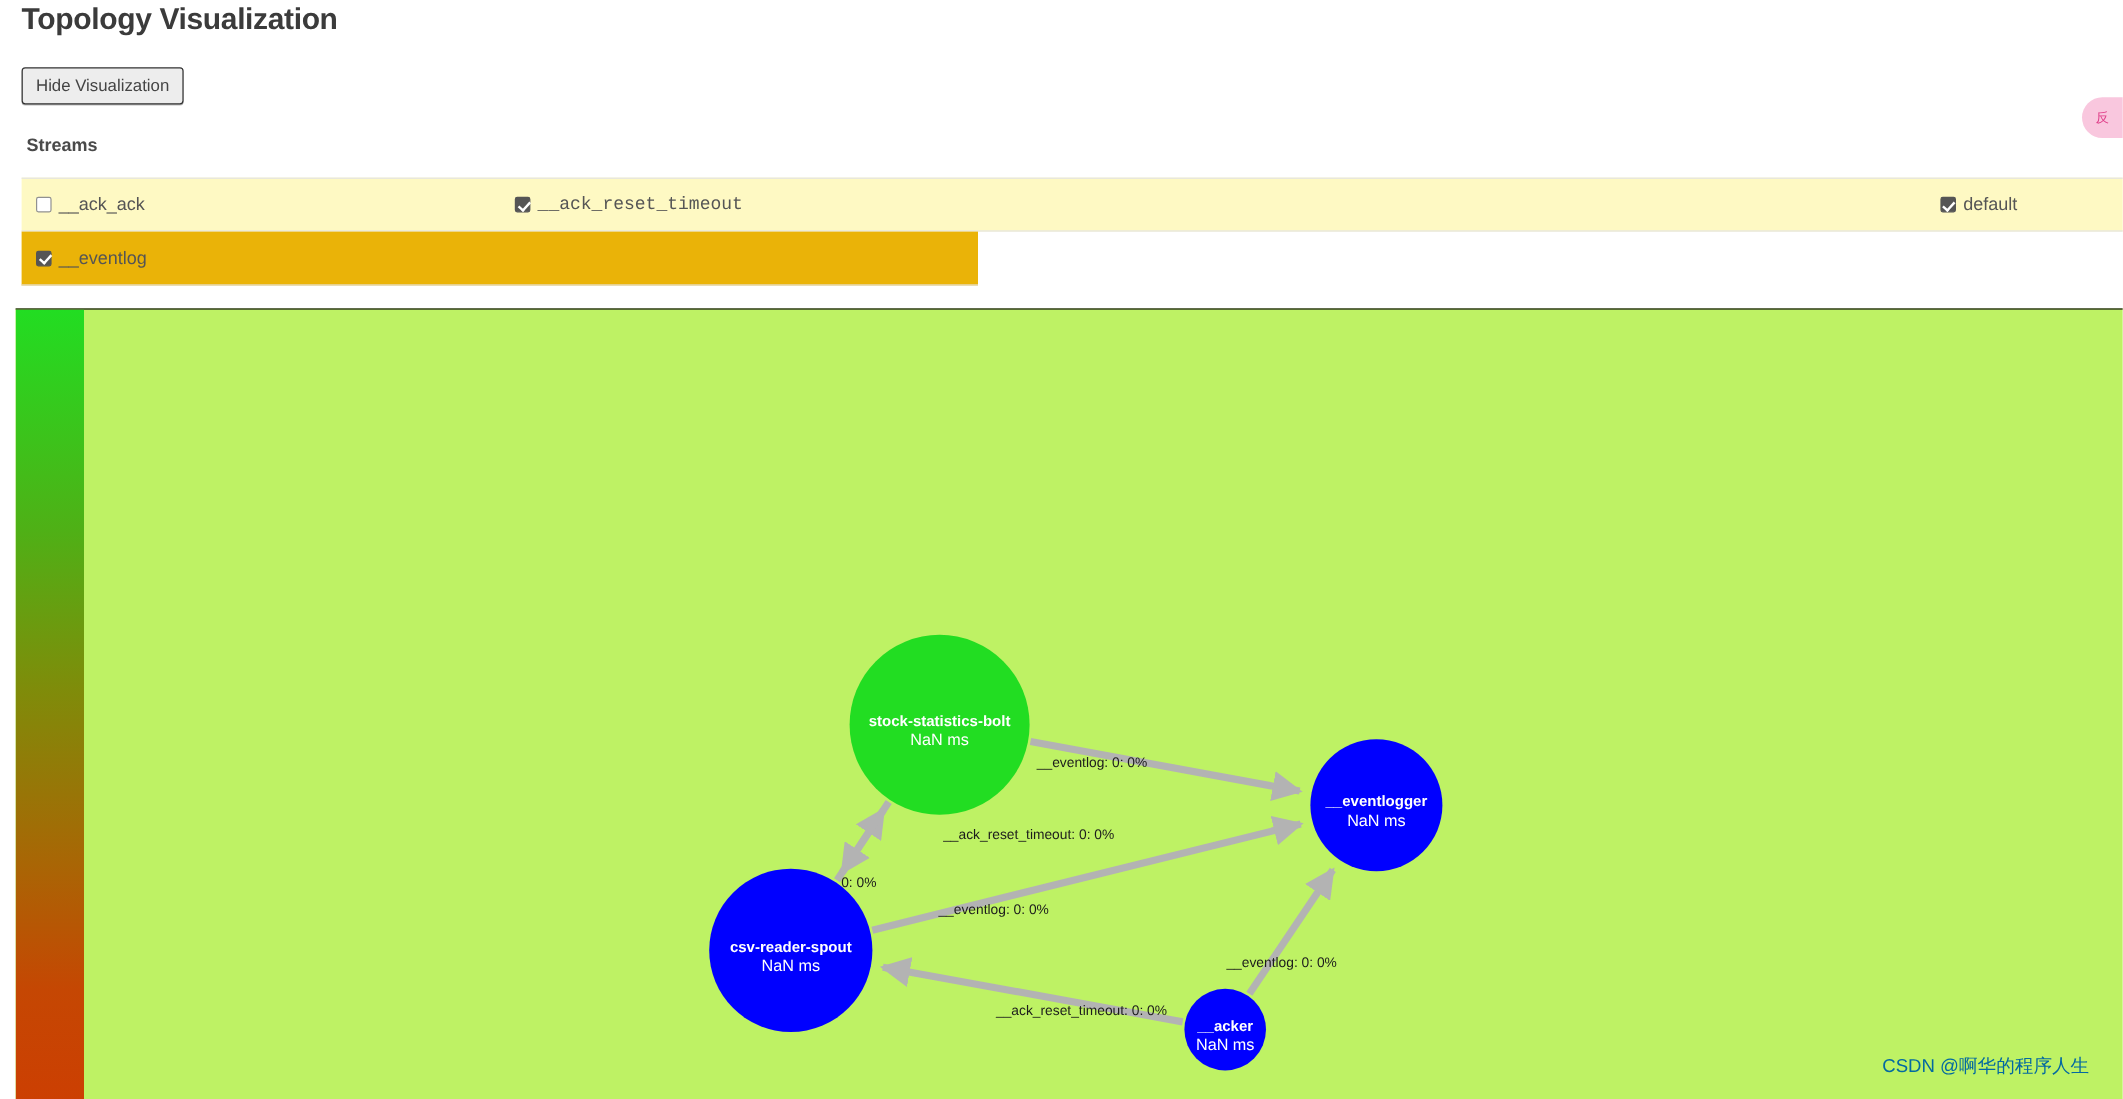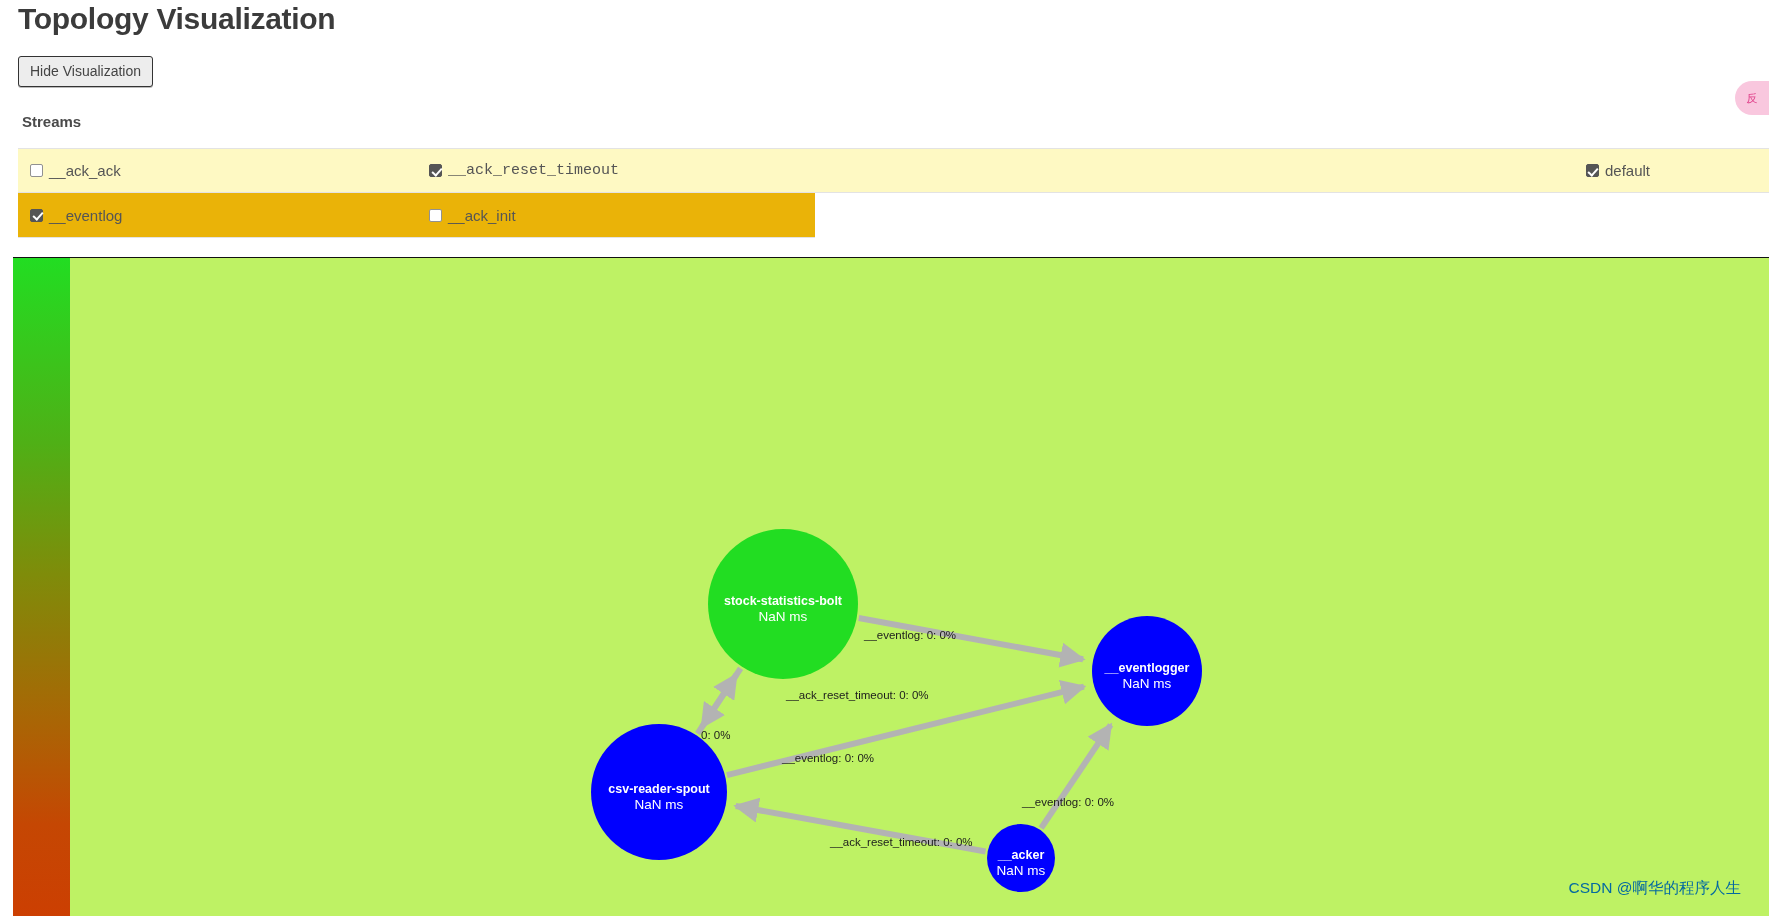--- a/index.html
+++ b/index.html
@@ -8,21 +8,21 @@
     width: 1769px; height: 916px;
     background: #ffffff;
     font-family: "Liberation Sans", sans-serif;
     overflow: hidden;
   }
   #page { position: relative; width: 1769px; height: 916px; background:#fff; }
 
   
   .page-title {
     position: absolute; left: 18px; top: 2px;
-    font-size: 30px; font-weight: bold; color: #3b3b3b;
+    font-size: 25px; font-weight: bold; color: #3b3b3b;
     letter-spacing: -0.3px; white-space: nowrap;
   }
   .hide-btn {
     position: absolute; left: 18px; top: 56px;
     padding: 6px 11px 7px 11px;
     font-size: 14px; color: #444;
     background: #ededed;
     border: 1px solid #333;
     border-radius: 3px;
     box-shadow: 0 1px 0 #bbb;
@@ -56,21 +56,21 @@
   .stream-cell {
     display: flex; align-items: center;
     padding-left: 12px;
     font-size: 15px; color: #555;
     flex: 0 0 auto;
     width: 399px;
   }
   .stream-cell.c3 { width: 650px; padding-left: 12px; font-family: Liberation Mono, monospace; }
   .stream-cell.c4 {
     flex: 1 1 auto; width: auto;
-    justify-content: flex-end; padding-right: 119px;
+    justify-content: flex-end; padding-right: 88px;
   }
   .cbx {
     width: 13px; height: 13px;
     border: 1px solid #919191;
     border-radius: 2px;
     background: #fff;
     margin-right: 6px;
     position: relative;
     flex: 0 0 auto;
     cursor: pointer;
@@ -160,24 +160,20 @@
       <div class="stream-cell c4">
         <span class="cbx checked"></span>
         <span class="stream-name">default</span>
       </div>
     </div>
 
     <div class="stream-row row-2">
       <div class="stream-cell c1">
         <span class="cbx checked"></span>
         <span class="stream-name">__eventlog</span>
-      </div>
-      <div class="stream-cell c2">
-        <span class="cbx"></span>
-        <span class="stream-name">__ack_init</span>
       </div>
     </div>
 
   </div>
 
   <div id="viz">
     <div class="gradient-bar"></div>
 
     <svg id="graph" width="1756" height="659">
       <defs>

